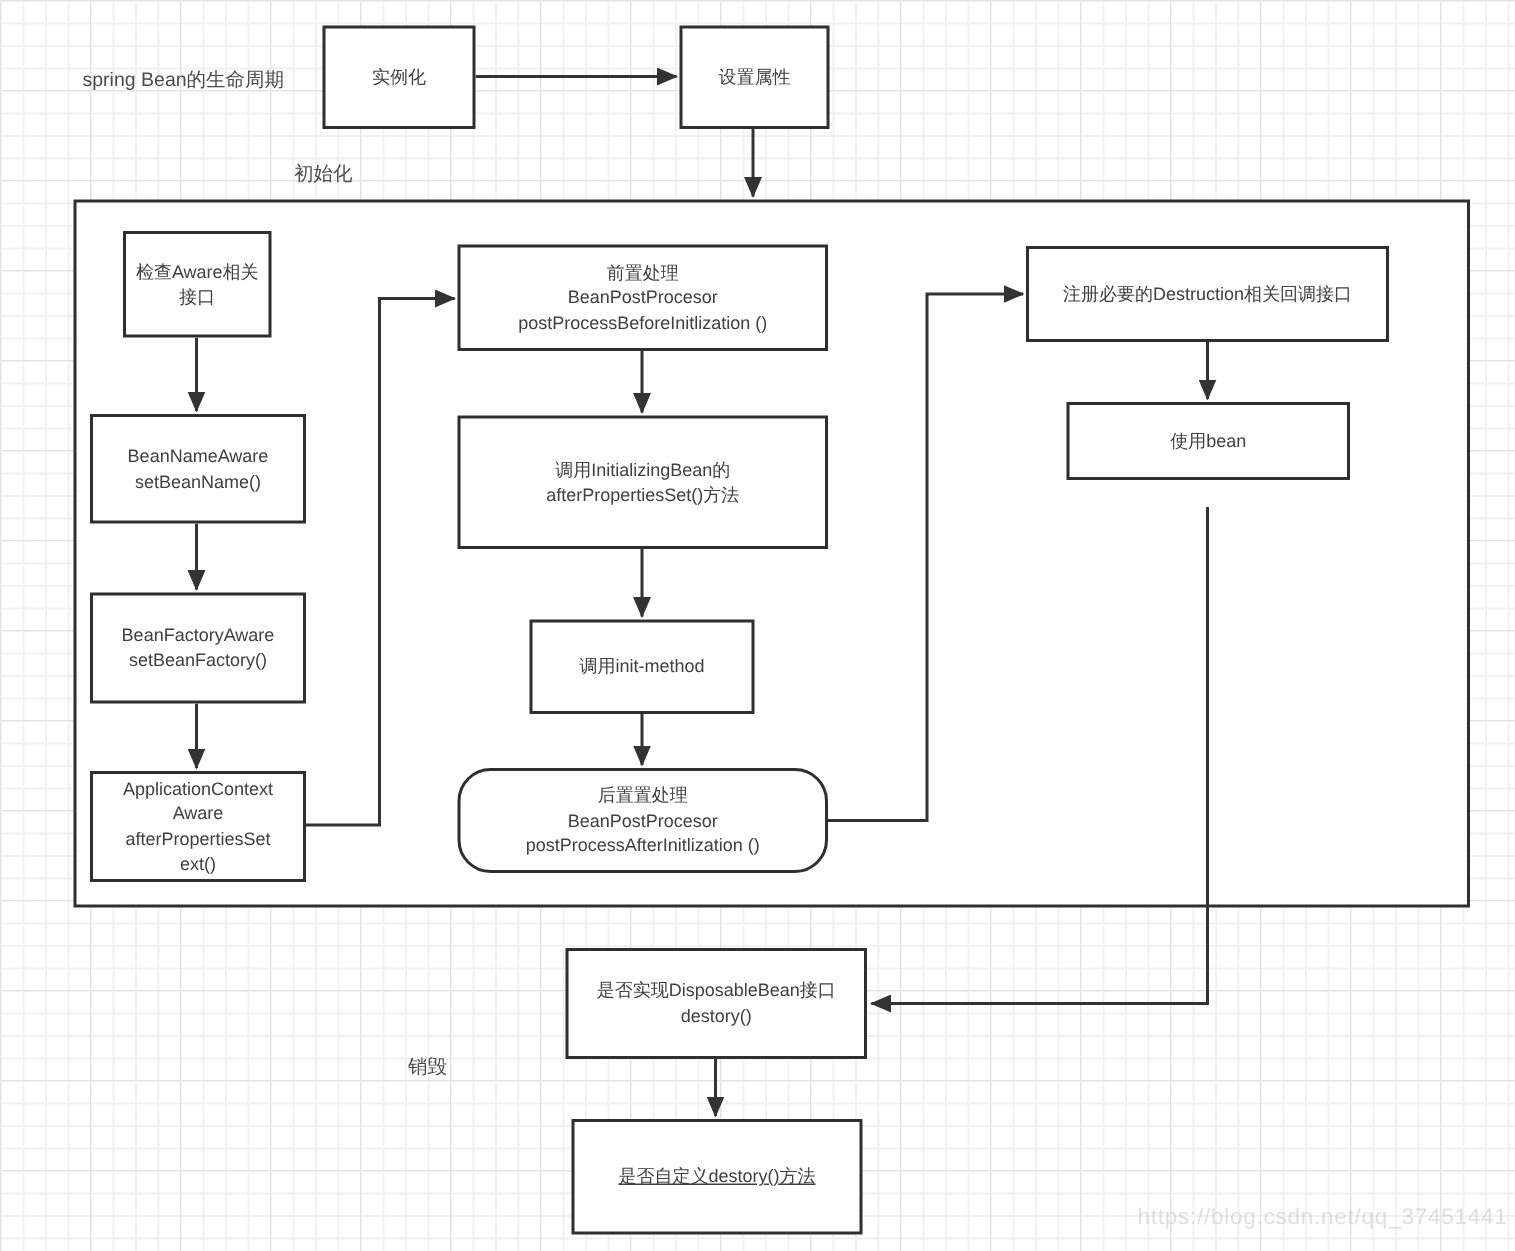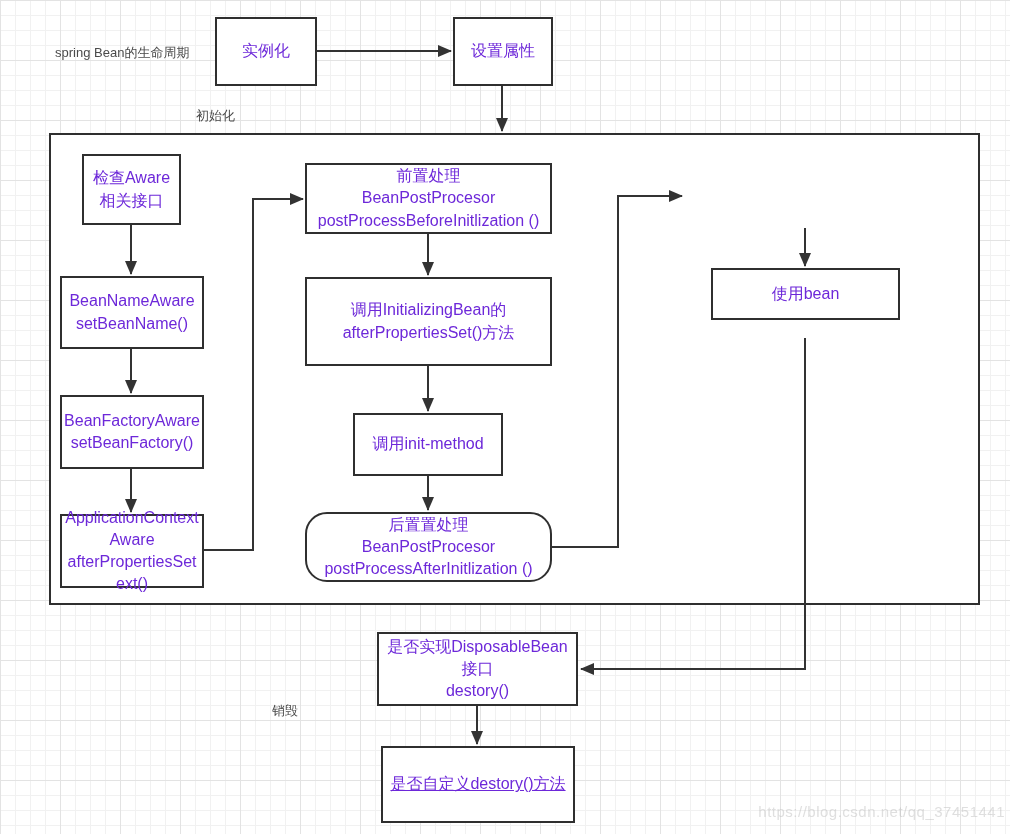--- a/index.html
+++ b/index.html
@@ -17,21 +17,21 @@
   .canvas{position:absolute;inset:0;padding-left:14px;}
   .container-frame{
     position:absolute;left:49px;top:133px;width:931px;height:472px;
     background:#ffffff;border:2px solid #2f2f2f;box-sizing:border-box;
   }
   svg.connectors{position:absolute;left:0;top:0;width:1010px;height:834px;pointer-events:none;}
   .node{
     position:absolute;box-sizing:border-box;
     background:#ffffff;border:2px solid #2f2f2f;
     display:flex;align-items:center;justify-content:center;
-    text-align:center;font-size:16px;line-height:1.38;color:#6d28d9;
+    text-align:center;font-size:12px;line-height:1.38;color:#404040;
     white-space:pre-line;padding:2px 4px;
   }
   .float-label{
     position:absolute;font-size:13px;color:#4a4a4a;white-space:nowrap;
   }
   .watermark{
     position:absolute;right:5px;top:803px;font-size:15px;
     color:rgba(183,183,183,0.45);letter-spacing:0.5px;white-space:nowrap;
   }
   
@@ -100,19 +100,20 @@
 ext()</div>
   <div class="node n-preprocess">前置处理
 BeanPostProcesor
 postProcessBeforeInitlization ()</div>
   <div class="node n-initbean">调用InitializingBean的
 afterPropertiesSet()方法</div>
   <div class="node n-initmethod">调用init-method</div>
   <div class="node n-postprocess">后置置处理
 BeanPostProcesor
 postProcessAfterInitlization ()</div>
+  <div class="node n-register">注册必要的Destruction相关回调接口</div>
   <div class="node n-usebean">使用bean</div>
   <div class="node n-disposable">是否实现DisposableBean接口
 destory()</div>
   <div class="node n-customdestroy">是否自定义destory()方法</div>
 
   <div class="watermark">https://blog.csdn.net/qq_37451441</div>
 </div>
 
 </body></html>

